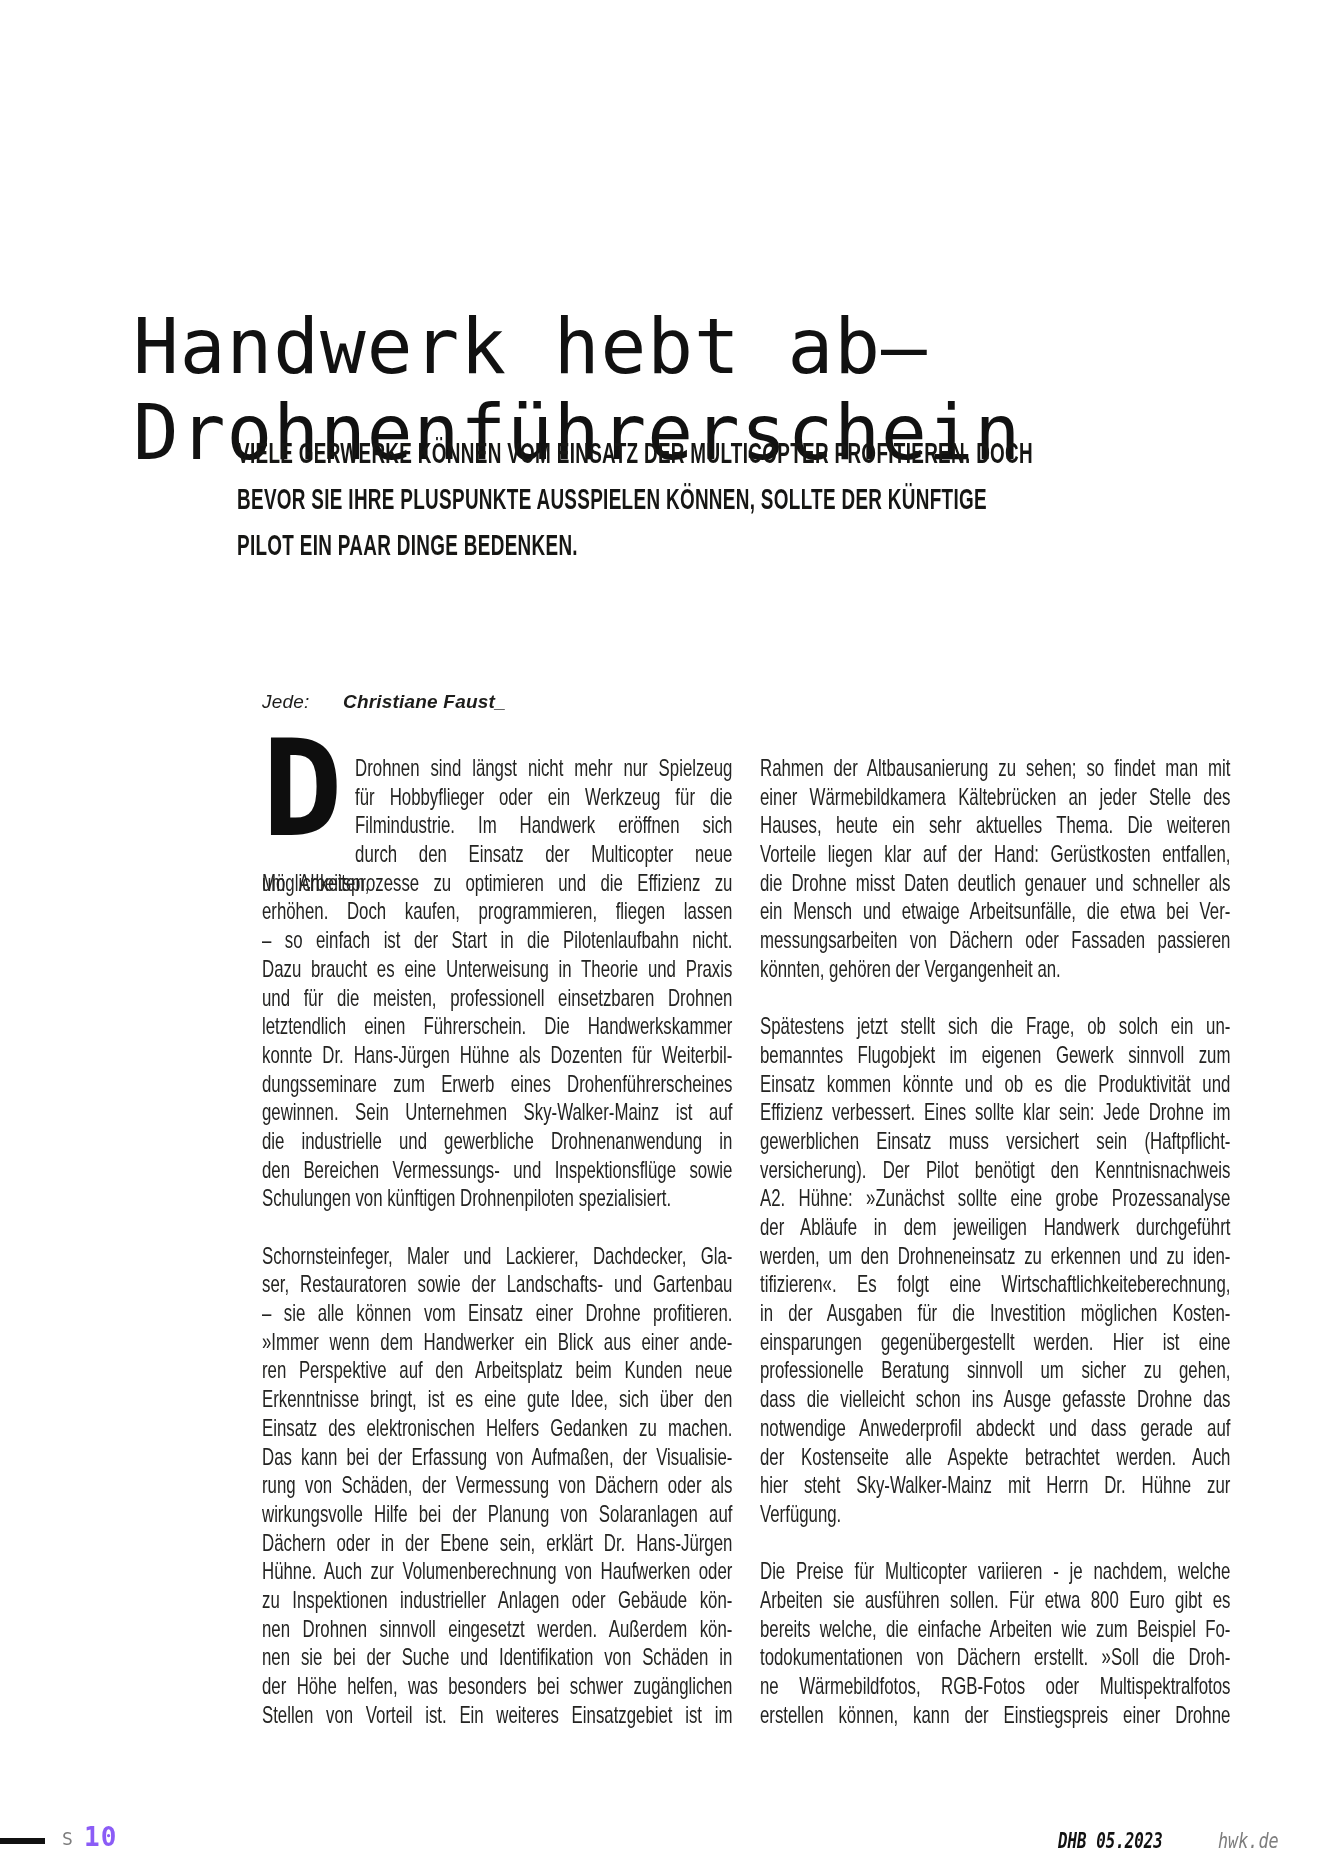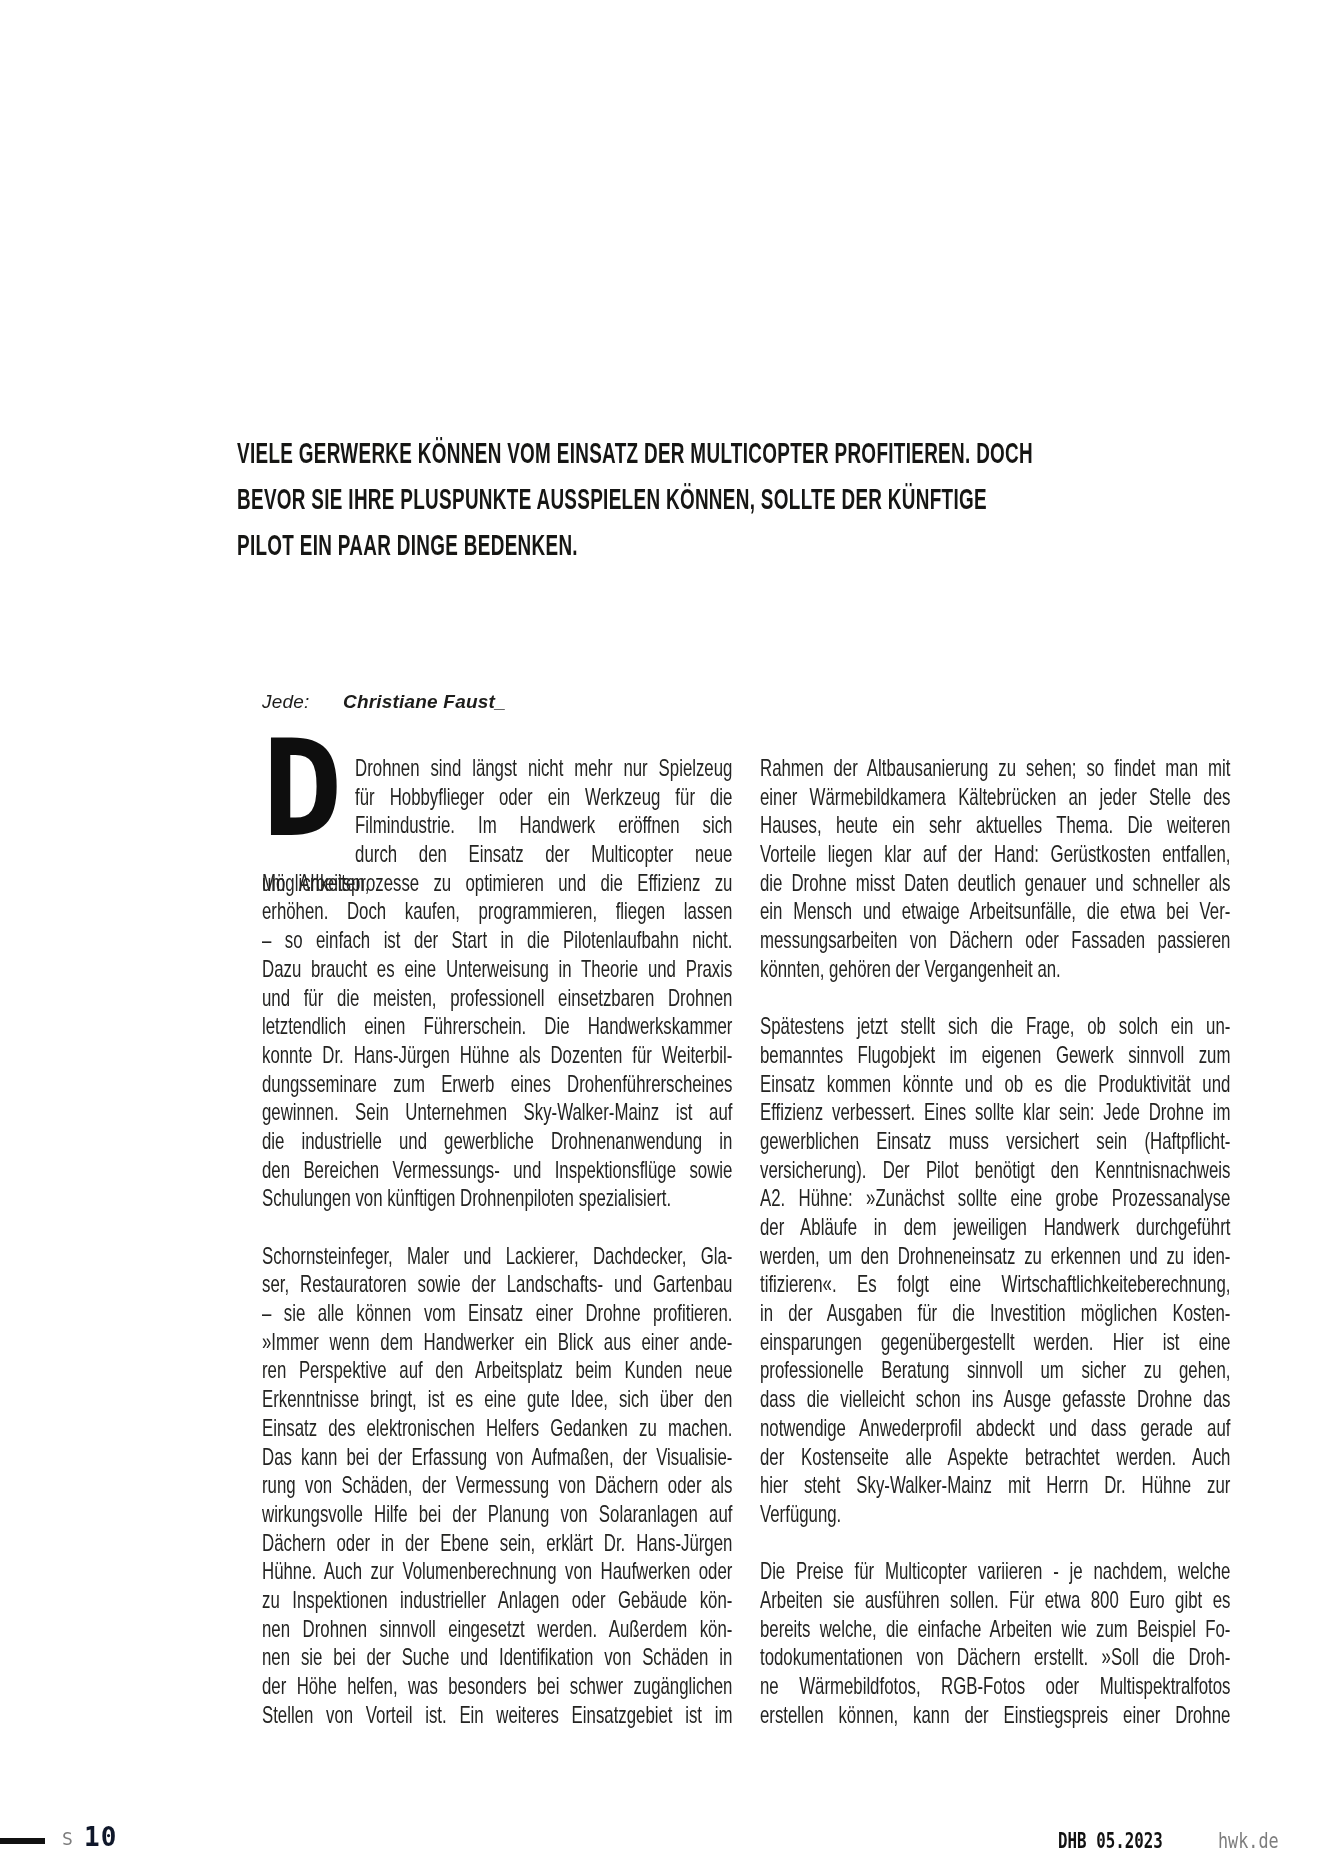--- a/index.html
+++ b/index.html
@@ -68,42 +68,46 @@
   
   .footer-bar{position:absolute;left:0;top:1838px;width:45px;height:6px;background:#111;}
   .footer-s{
     position:absolute;left:62px;top:1828px;
     font-family:"DejaVu Sans Mono",monospace;
     font-size:18px;color:var(--muted);
   }
   .footer-num{
     position:absolute;left:84px;top:1822px;
     font-family:"DejaVu Sans Mono",monospace;
-    font-weight:700;font-size:26px;letter-spacing:1px;color:#0f172a;
+    font-weight:700;font-size:26px;letter-spacing:1px;color:#8b5cf6;
   }
   .footer-right{
     position:absolute;left:1058px;top:1828px;
-    white-space:nowrap;font-family:"DejaVu Sans Mono",monospace;
+    white-space:nowrap;font-family:"DejaVu Sans Mono",monospace;font-style:italic;
   }
   .footer-issue{
     display:inline-block;font-weight:700;font-size:22px;color:#111;
     transform:scaleX(0.72);transform-origin:left center;
     margin-right:-28px;
   }
   .footer-site{
     display:inline-block;font-size:21px;color:var(--muted);
     transform:scaleX(0.80);transform-origin:left center;
     margin-left:42px;
   }
 </style>
 </head>
 <body>
 
 <div class="page">
 
+  <h1 class="title">
+      <div>Handwerk hebt ab–</div>
+      <div>Drohnenführerschein</div>
+    </h1>
 
   <div class="subtitle">
       <div>VIELE GERWERKE KÖNNEN VOM EINSATZ DER MULTICOPTER PROFITIEREN. DOCH</div>
       <div>BEVOR SIE IHRE PLUSPUNKTE AUSSPIELEN KÖNNEN, SOLLTE DER KÜNFTIGE</div>
       <div>PILOT EIN PAAR DINGE BEDENKEN.</div>
     </div>
 
   <p class="credit"><span>Jede:</span>&nbsp;<span class="author">Christiane Faust_</span></p>
 
   <div class="dropcap">D</div>

